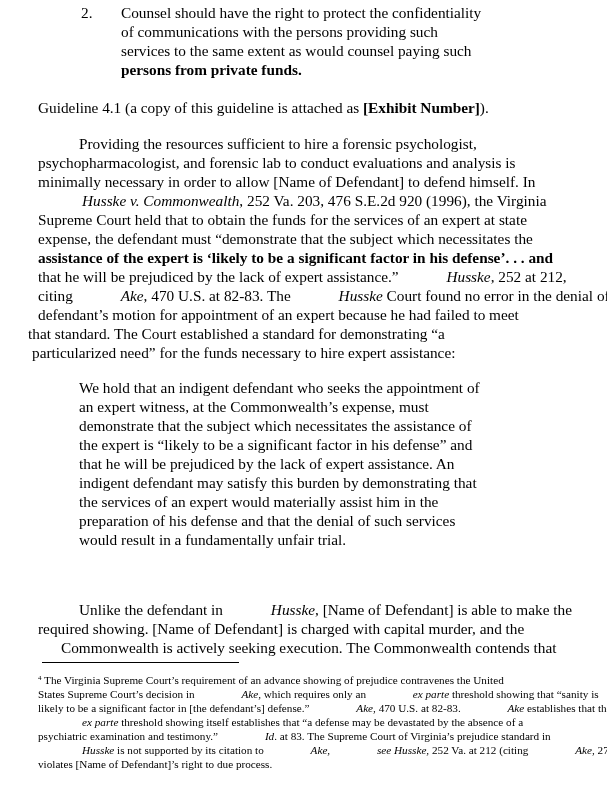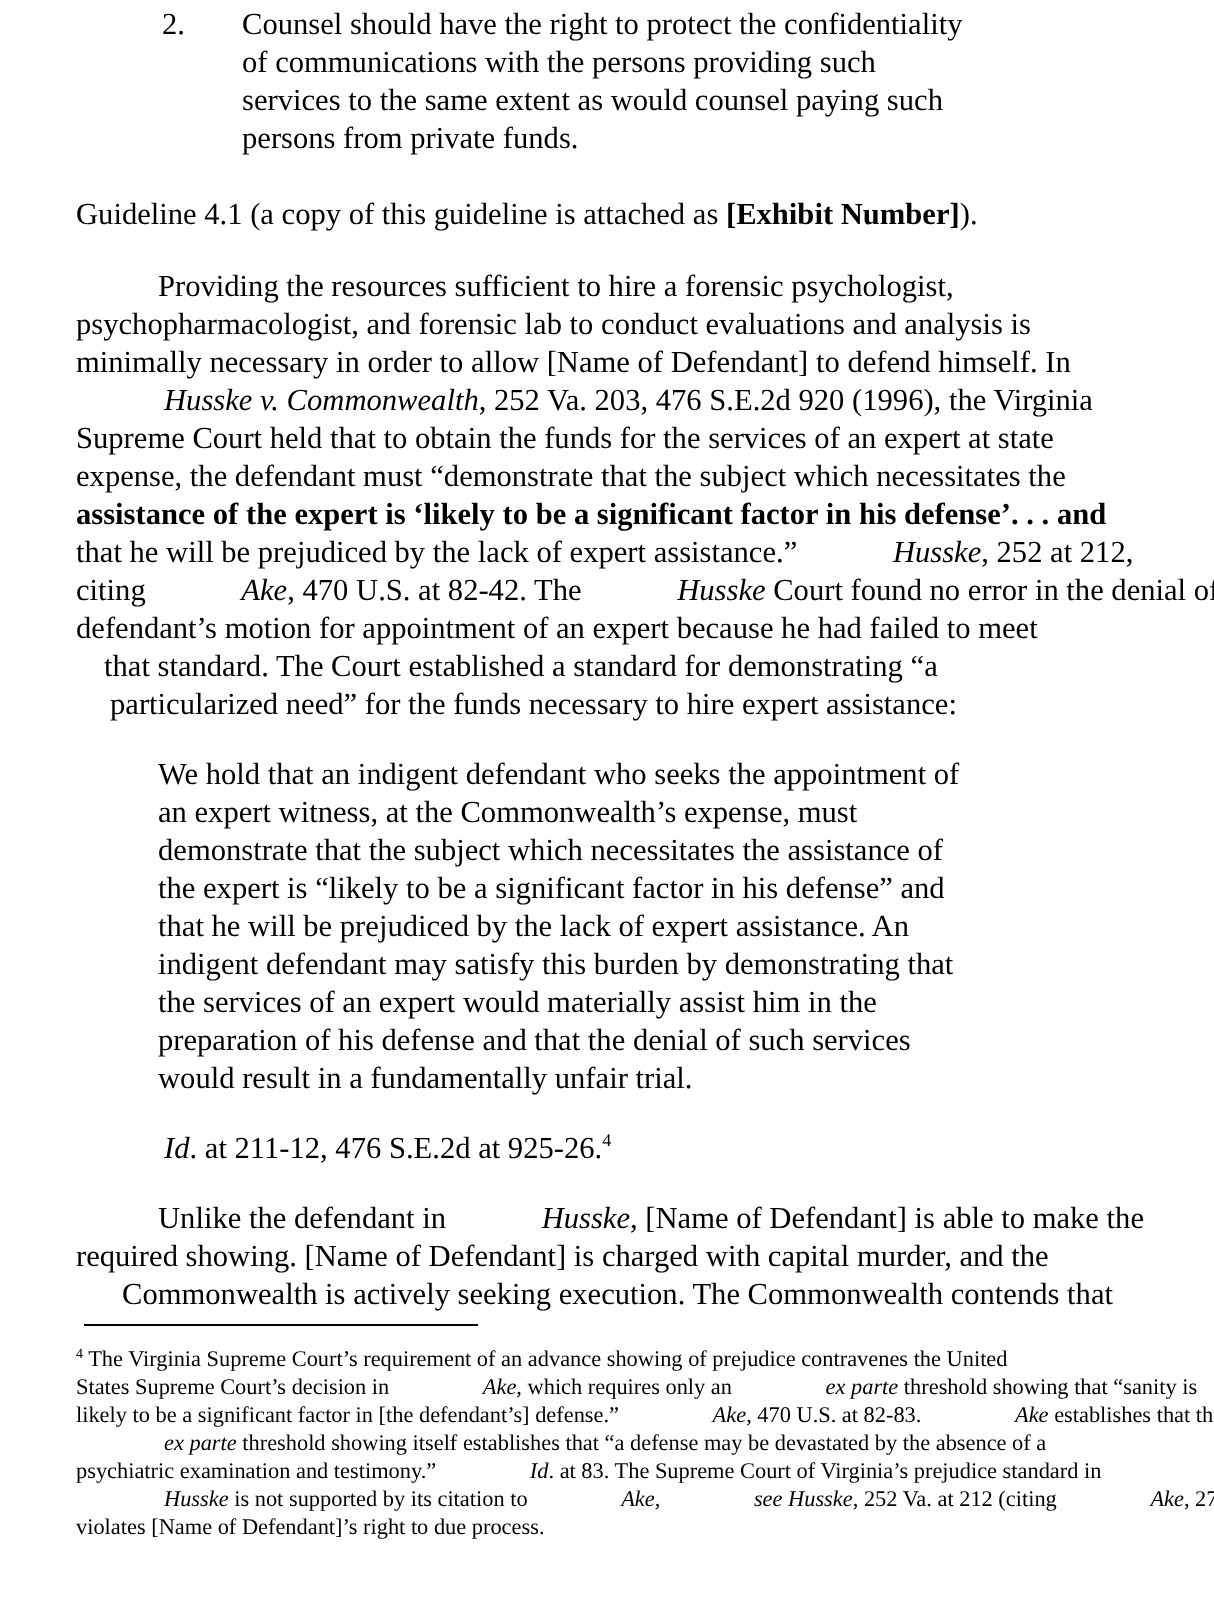--- a/index.html
+++ b/index.html
@@ -20,57 +20,54 @@
 </head>
 <body>
 
 <div class="page">
 
   <div>
     <span class="abs" style="left:81px; top:4px;">2.</span>
     <span class="abs" style="left:121px; top:4px;">Counsel should have the right to protect the confidentiality</span>
     <span class="abs" style="left:121px; top:23px;">of communications with the persons providing such</span>
     <span class="abs" style="left:121px; top:42px;">services to the same extent as would counsel paying such</span>
-    <span class="abs" style="left:121px; top:61px;">persons from private funds.</span>
+    <span class="abs" style="left:121px; top:61px;font-weight:bold;">persons from private funds.</span>
   </div>
 
   <div class="abs" style="left:38px; top:99px;">
     <span>Guideline 4.1 (a copy of this guideline is attached as </span><span class="b">[Exhibit Number]</span><span>).</span>
   </div>
 
   <div>
     <span class="abs" style="left:79px; top:135px;">Providing the resources sufficient to hire a forensic psychologist,</span>
     <span class="abs" style="left:38px; top:154px;">psychopharmacologist, and forensic lab to conduct evaluations and analysis is</span>
     <span class="abs" style="left:38px; top:173px;">minimally necessary in order to allow [Name of Defendant] to defend himself. In</span>
     <span class="abs" style="left:38px; top:192px;"><span class="i">Husske v. Commonwealth</span><span>, 252 Va. 203, 476 S.E.2d 920 (1996), the Virginia</span></span>
     <span class="abs" style="left:38px; top:211px;">Supreme Court held that to obtain the funds for the services of an expert at state</span>
     <span class="abs" style="left:38px; top:230px;">expense, the defendant must “demonstrate that the subject which necessitates the</span>
     <span class="abs" style="left:38px; top:249px;font-weight:bold;">assistance of the expert is ‘likely to be a significant factor in his defense’. . . and</span>
     <span class="abs" style="left:38px; top:268px;"><span>that he will be prejudiced by the lack of expert assistance.” </span><span class="i">Husske</span><span>, 252 at 212,</span></span>
-    <span class="abs" style="left:38px; top:287px;"><span>citing </span><span class="i">Ake</span><span>, 470 U.S. at 82-42. The </span><span class="i">Husske</span><span> Court found no error in the denial of</span></span>
+    <span class="abs" style="left:38px; top:287px;"><span>citing </span><span class="i">Ake</span><span>, 470 U.S. at 82-83. The </span><span class="i">Husske</span><span> Court found no error in the denial of</span></span>
     <span class="abs" style="left:38px; top:306px;">defendant’s motion for appointment of an expert because he had failed to meet</span>
-    <span class="abs" style="left:52px; top:325px;">that standard. The Court established a standard for demonstrating “a</span>
-    <span class="abs" style="left:55px; top:344px;">particularized need” for the funds necessary to hire expert assistance:</span>
+    <span class="abs" style="left:28px; top:325px;">that standard. The Court established a standard for demonstrating “a</span>
+    <span class="abs" style="left:32px; top:344px;">particularized need” for the funds necessary to hire expert assistance:</span>
   </div>
 
   <div>
     <span class="abs" style="left:79px; top:379px;">We hold that an indigent defendant who seeks the appointment of</span>
     <span class="abs" style="left:79px; top:398px;">an expert witness, at the Commonwealth’s expense, must</span>
     <span class="abs" style="left:79px; top:417px;">demonstrate that the subject which necessitates the assistance of</span>
     <span class="abs" style="left:79px; top:436px;">the expert is “likely to be a significant factor in his defense” and</span>
     <span class="abs" style="left:79px; top:455px;">that he will be prejudiced by the lack of expert assistance. An</span>
     <span class="abs" style="left:79px; top:474px;">indigent defendant may satisfy this burden by demonstrating that</span>
     <span class="abs" style="left:79px; top:493px;">the services of an expert would materially assist him in the</span>
     <span class="abs" style="left:79px; top:512px;">preparation of his defense and that the denial of such services</span>
     <span class="abs" style="left:79px; top:531px;">would result in a fundamentally unfair trial.</span>
   </div>
 
-  <div class="abs" style="left:38px; top:566px;">
-    <span class="i">Id</span><span>. at 211-12, 476 S.E.2d at 925-26.</span><span class="sup">4</span>
-  </div>
 
   <div>
     <span class="abs" style="left:79px; top:601px;"><span>Unlike the defendant in </span><span class="i">Husske</span><span>, [Name of Defendant] is able to make the</span></span>
     <span class="abs" style="left:38px; top:620px;">required showing. [Name of Defendant] is charged with capital murder, and the</span>
     <span class="abs" style="left:38px; top:639px;margin-left:23px;">Commonwealth is actively seeking execution. The Commonwealth contends that</span>
   </div>
 
   <div class="rule"></div>
 
   <div class="fn">

